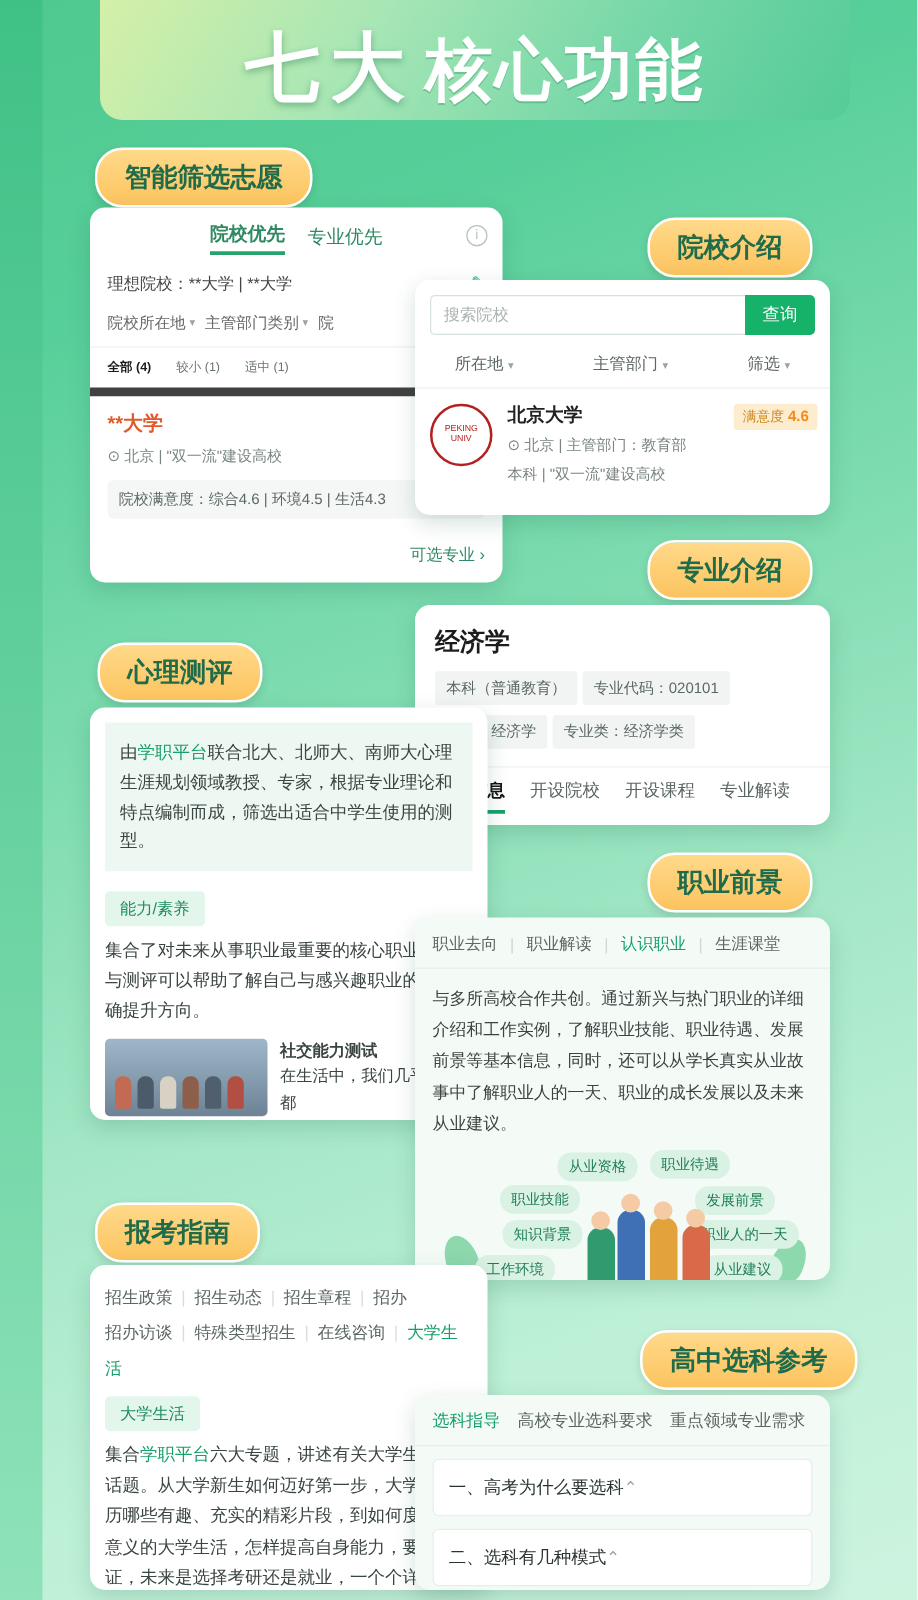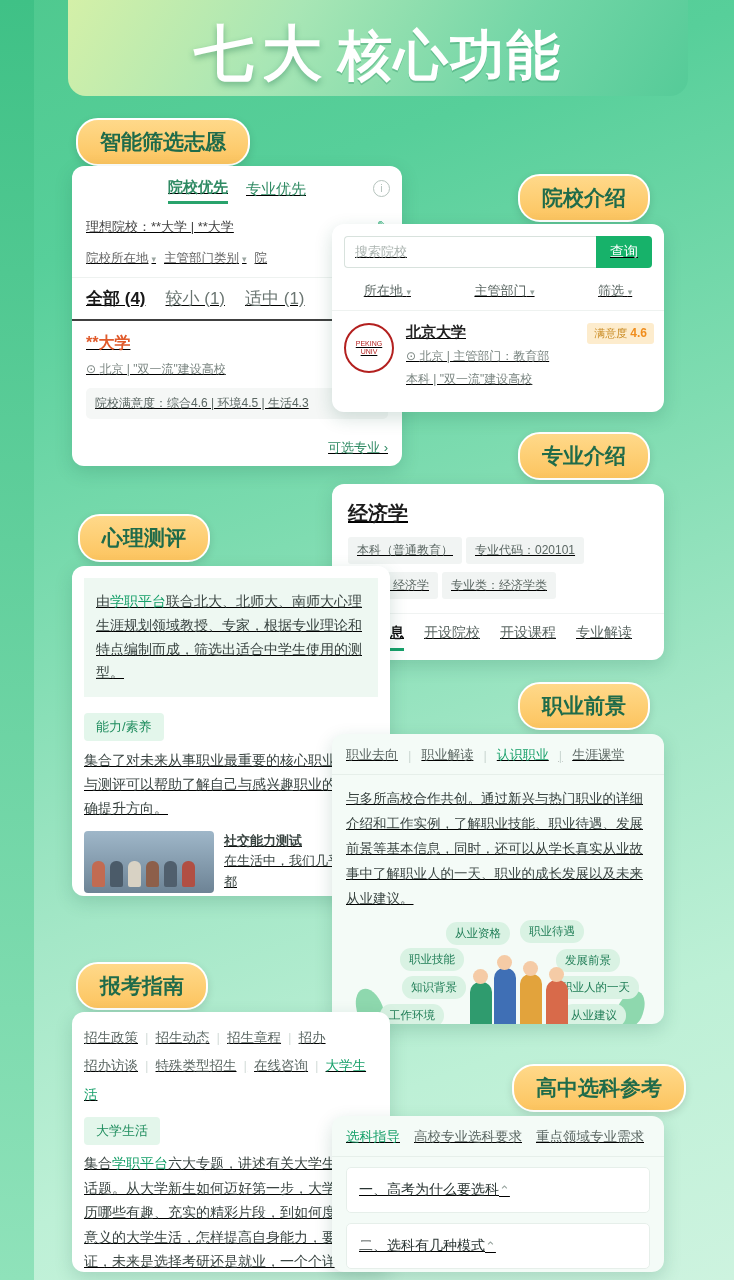--- a/index.html
+++ b/index.html
@@ -20,28 +20,27 @@
   
   .page:before {
     content: "";
     position: absolute;
     left: 0; top: 0; bottom: 0;
     width: 34px;
     background: linear-gradient(180deg, #3fc186, #8fe2ba);
   }
   .hero {
     position: absolute;
-    left: 68px;
+    left: 80px;
     top: 0;
     width: 600px;
     height: 96px;
     border-radius: 0 0 18px 18px;
     background: linear-gradient(120deg, #d4f0a8 0%, #a8e6b5 35%, #74d6a7 70%, #55cb98 100%);
     overflow: hidden;
-    padding-left: 20px;
   }
   .hero-title {
     position: absolute;
     left: 0; right: 0;
     top: 14px;
     text-align: center;
     font-size: 54px;
     font-weight: bold;
     letter-spacing: 2px;
     color: #ffffff;
@@ -71,21 +70,20 @@
     box-shadow: 0 3px 8px rgba(0,0,0,0.12);
     white-space: nowrap;
     border: 2px solid #ffffff;
   }
   .card {
     position: absolute;
     background: #ffffff;
     border-radius: 12px;
     box-shadow: 0 6px 18px rgba(20,90,65,0.18);
     overflow: hidden;
-    text-decoration: underline;
   }
   .card.soft {
     background: #f4fbf7;
   }
   
   #card-filter { left: 72px; top: 166px; width: 330px; height: 300px; }
   .tabs-row {
     display: flex;
     align-items: center;
     justify-content: center;
@@ -133,23 +131,23 @@
     border-bottom: 1px solid #eef2f0;
     font-size: 12.5px;
     color: #666;
   }
   .select-row .sel { display: flex; align-items: center; gap: 3px; }
   .caret { font-size: 9px; color: #9aa6a1; }
   .filter-tabs {
     display: flex;
     gap: 20px;
     padding: 9px 14px;
-    font-size: 17px;
+    font-size: 10px;
     color: #6a7571;
-    border-bottom: 2px solid #404040;
+    border-bottom: 7px solid #404040;
   }
   .filter-tabs .on { color: #1a1a1a; font-weight: bold; }
   .uni-item { padding: 12px 14px 10px; position: relative; }
   .uni-name { font-size: 16px; font-weight: bold; color: #e05a2b; }
   .badge-admit {
     position: absolute;
     right: 0px; top: 14px;
     background: #fde2d6;
     color: #e2502a;
     font-size: 12px;

